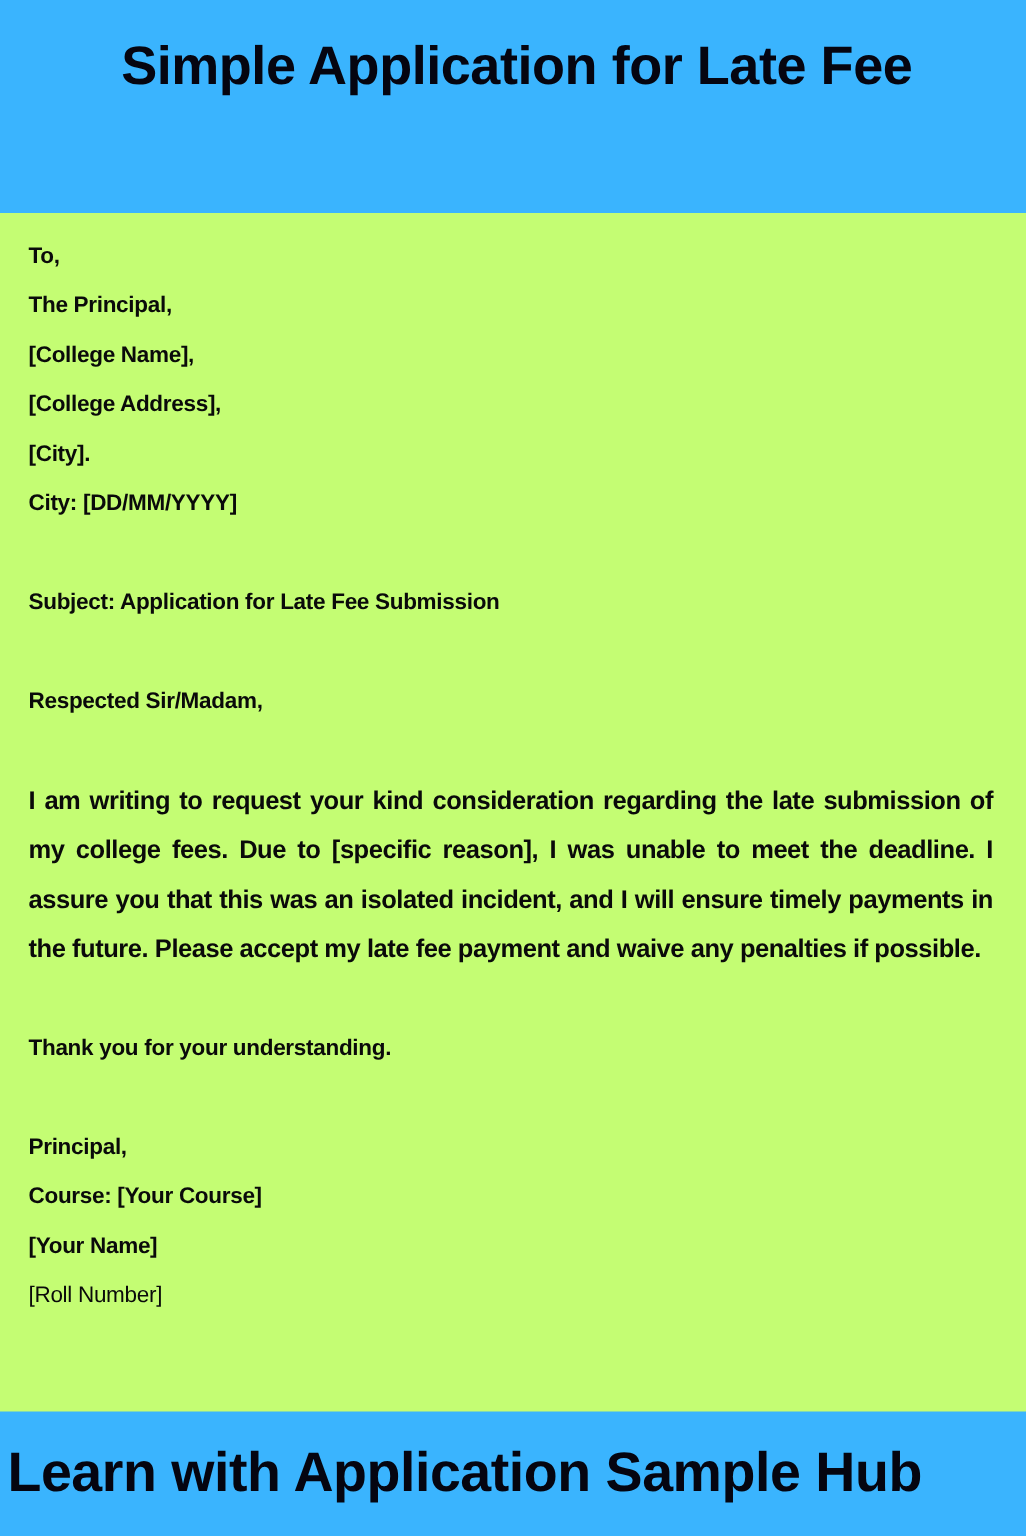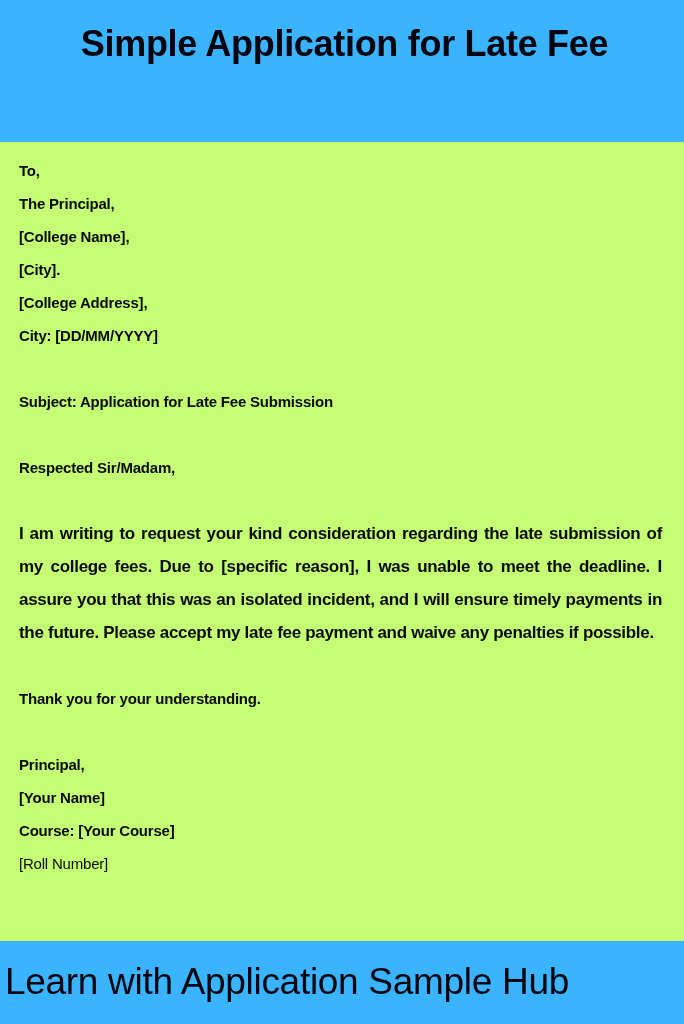--- a/index.html
+++ b/index.html
@@ -72,62 +72,62 @@
       top: 941px;
       width: 684px;
       height: 83px;
       background: #3ab4fe;
       box-sizing: border-box;
       padding: 18px 0 0 5px;
     }
     .footer-text {
       margin: 0;
       font-size: 37px;
-      font-weight: normal;
+      font-weight: bold;
       line-height: 46px;
       color: #050510;
       letter-spacing: -0.3px;
       white-space: nowrap;
     }
   </style>
 </head>
 <body>
 
 <header class="header">
   <h1 class="header-title">
     <span>Simple Application for Late Fee</span><br>
   </h1>
 </header>
 
 <main class="letter">
   <div>
     <div class="line">To,</div>
     <div class="line">The Principal,</div>
     <div class="line">[College Name],</div>
+    <div class="line">[College Address],</div>
     <div class="line">[City].</div>
-    <div class="line">[College Address],</div>
     <div class="line">City: [DD/MM/YYYY]</div>
   </div>
 
   <div class="gap"></div>
   <div class="line">Subject: Application for Late Fee Submission</div>
 
   <div class="gap"></div>
   <div class="line">Respected Sir/Madam,</div>
 
   <div class="gap"></div>
   <p class="body-paragraph">I am writing to request your kind consideration regarding the late submission of my college fees. Due to [specific reason], I was unable to meet the deadline. I assure you that this was an isolated incident, and I will ensure timely payments in the future. Please accept my late fee payment and waive any penalties if possible.</p>
 
   <div class="gap"></div>
   <div class="line">Thank you for your understanding.</div>
 
   <div class="gap"></div>
   <div>
     <div class="line">Principal,</div>
+    <div class="line">Course: [Your Course]</div>
     <div class="line">[Your Name]</div>
-    <div class="line">Course: [Your Course]</div>
     <div class="line regular">[Roll Number]</div>
   </div>
 </main>
 
 <footer class="footer">
   <p class="footer-text">Learn with Application Sample Hub</p>
 </footer>
 
 </body></html>

